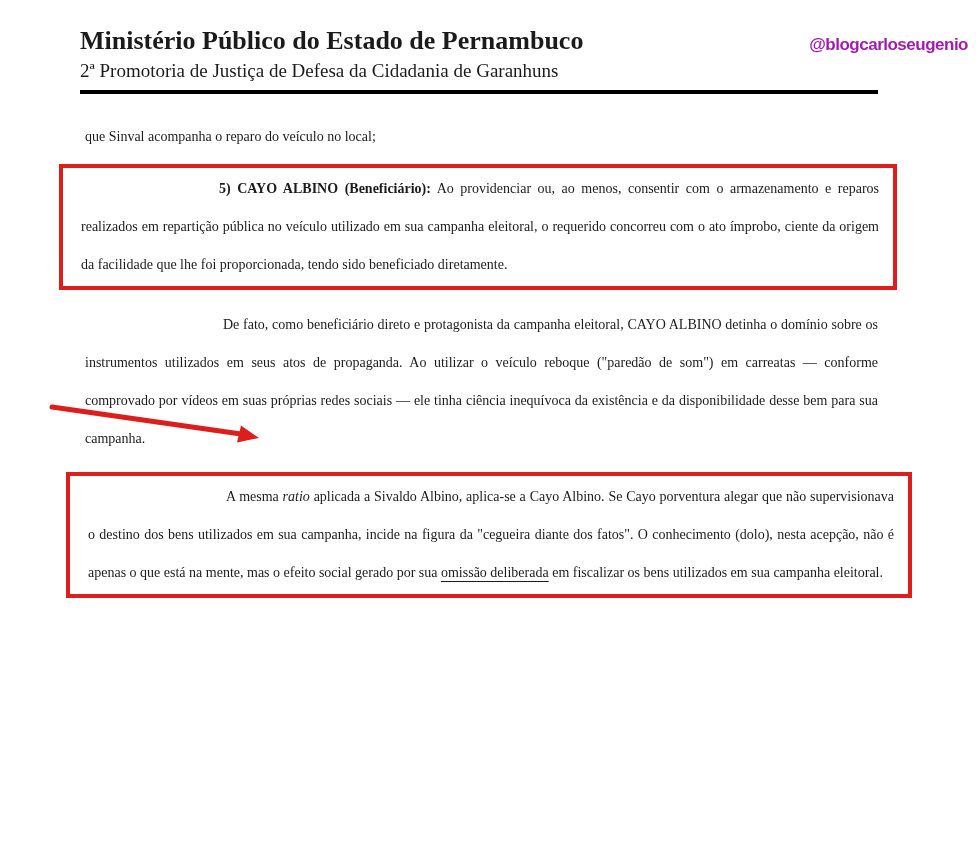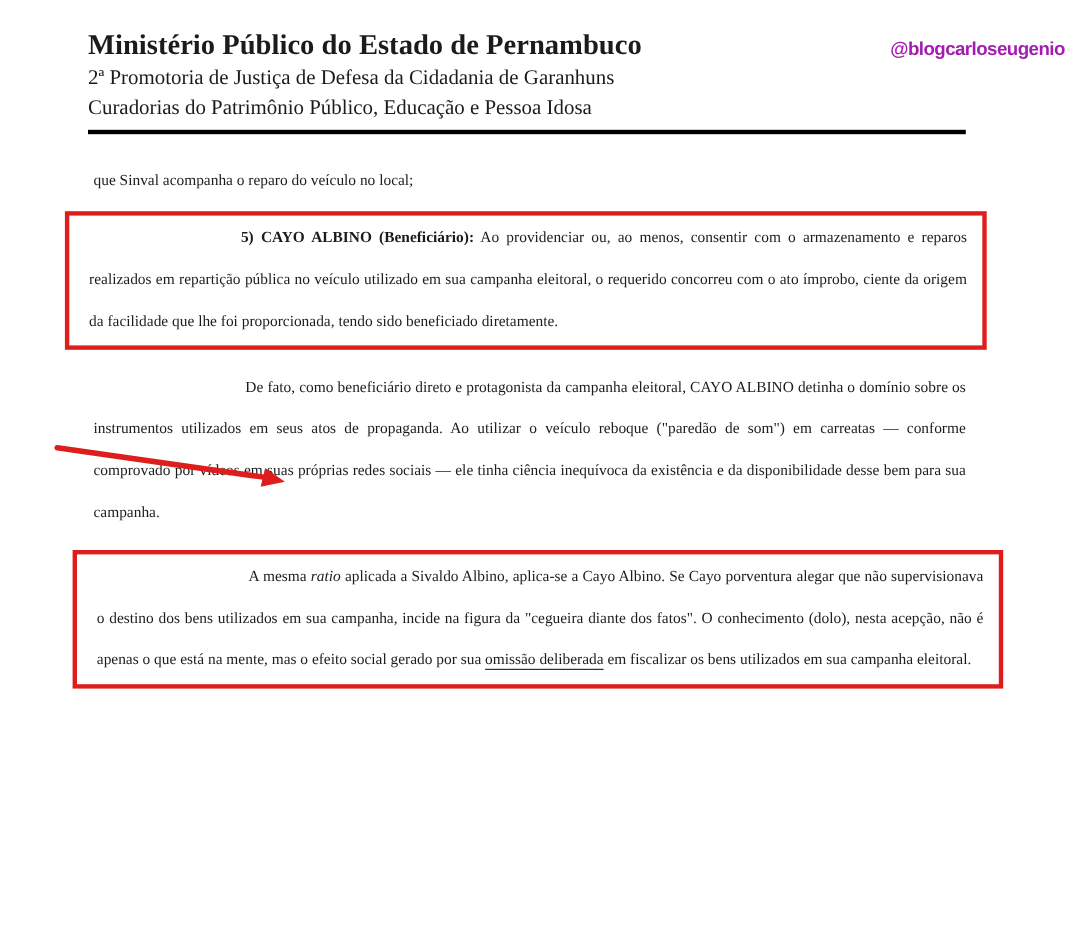--- a/index.html
+++ b/index.html
@@ -48,21 +48,20 @@
 </head>
 <body>
 
 <div class="page">
 
   <div class="watermark">@blogcarloseugenio</div>
 
   <header>
     <div class="org-title">Ministério Público do Estado de Pernambuco</div>
     <div class="org-subtitle">2ª Promotoria de Justiça de Defesa da Cidadania de Garanhuns</div>
-    <div class="org-subtitle">Curadorias do Patrimônio Público, Educação e Pessoa Idosa</div>
   </header>
 
   <hr class="header-rule">
 
   <main class="content">
 
     <p class="intro-line">que Sinval acompanha o reparo do veículo no local;</p>
 
     <div class="redbox box1">
       <p class="indent">

